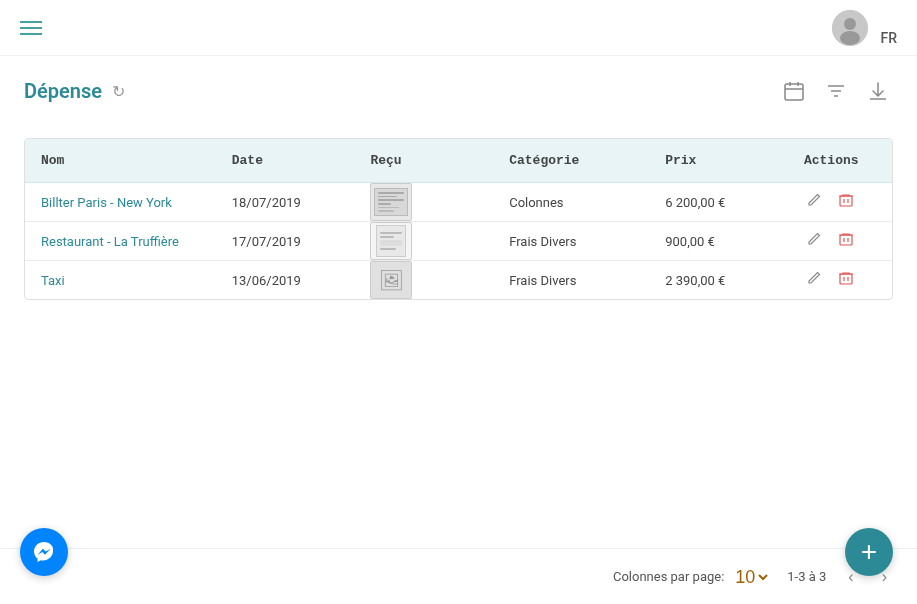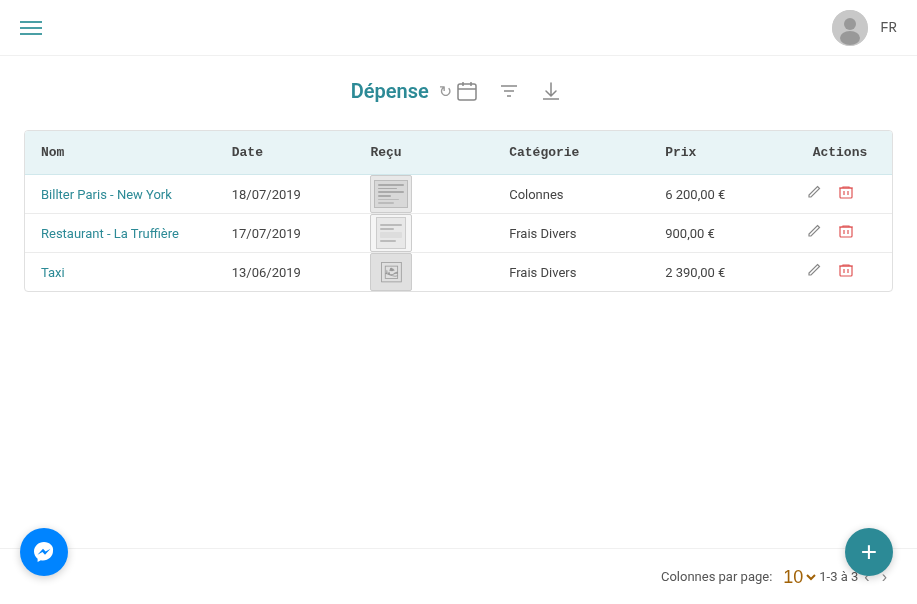--- a/index.html
+++ b/index.html
@@ -17,23 +17,22 @@
     .header {
       display: flex;
       align-items: center;
       justify-content: space-between;
       padding: 8px 20px;
       height: 56px;
       border-bottom: 1px solid #f0f0f0;
     }
     .header-right {
       display: flex;
-      align-items: center;
+      align-items: flex-end;
       gap: 12px;
-      font-family: Liberation Mono, monospace;
     }
     .hamburger-icon {
       cursor: pointer;
       display: flex;
       flex-direction: column;
       gap: 4px;
     }
     .hamburger-icon span {
       display: block;
       width: 22px;
@@ -59,22 +58,22 @@
 
     
     .page-content {
       padding: 20px 24px 0 24px;
     }
 
     
     .title-row {
       display: flex;
       align-items: center;
-      justify-content: center;
-      margin-bottom: 24px;
+      justify-content: space-between;
+      margin-bottom: 32px;
     }
     .title-left {
       display: flex;
       align-items: center;
       gap: 10px;
     }
     .page-title {
       font-size: 20px;
       font-weight: 600;
       color: #2c8a96;
@@ -186,20 +185,21 @@
       display: flex;
       align-items: center;
       justify-content: flex-end;
       padding: 0 24px;
       background: #fff;
       border-top: 1px solid #f0f0f0;
     }
     .footer-controls {
       display: flex;
       align-items: center;
+      gap: 16px;
       font-size: 13px;
       color: #555;
     }
     .per-page-select {
       display: flex;
       align-items: center;
       gap: 6px;
     }
     .per-page-select select {
       border: none;
@@ -258,21 +258,21 @@
       align-items: center;
       justify-content: center;
       box-shadow: 0 2px 8px rgba(0,0,0,0.2);
       z-index: 10;
     }
     .col-nom { width: 22%; }
     .col-date { width: 16%; }
     .col-recu { width: 16%; }
     .col-cat { width: 18%; }
     .col-prix { width: 16%; }
-    .col-actions { width: 12%; text-align: center; }
+    .col-actions { width: 12%; text-align: left; }
   </style>
 </head>
 <body>
 
 <div class="header">
   <div class="hamburger-icon">
     <span></span>
     <span></span>
     <span></span>
   </div>

